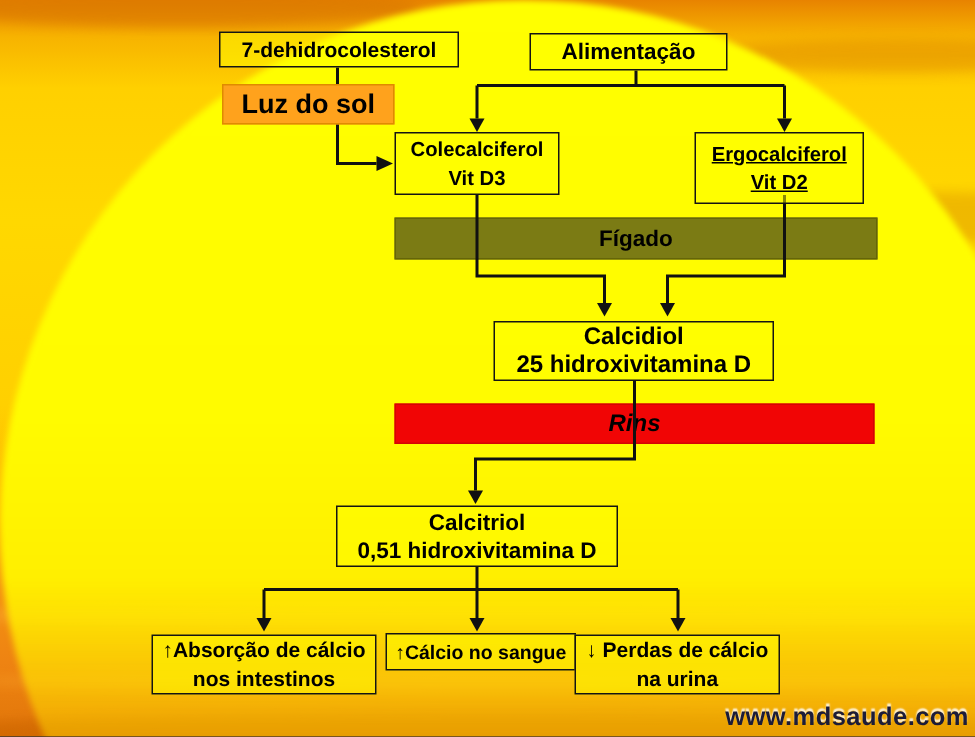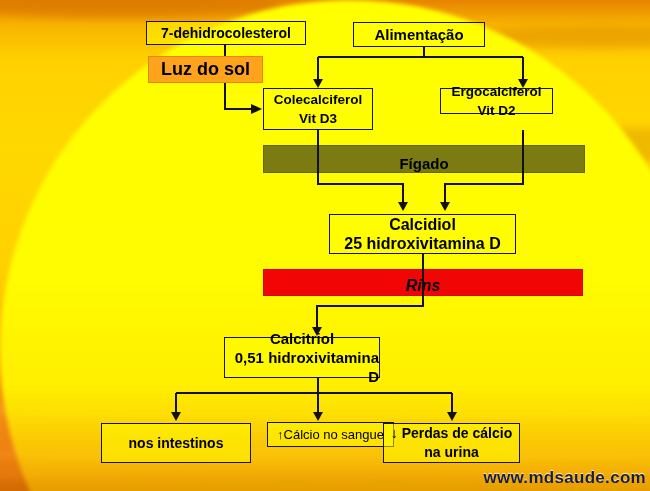--- a/index.html
+++ b/index.html
@@ -20,43 +20,43 @@
   .st5{left:-30px;top:448px;width:740px;height:12px;background:#ffae30;opacity:.35;}
   .st6{left:-30px;top:474px;width:740px;height:26px;background:#c96400;opacity:.45;}
   
   .sun{
     position:absolute;left:0px;top:0px;width:700px;height:700px;border-radius:50%;
     background:linear-gradient(180deg,#ffff00 0%,#fffb00 40%,#ffef00 55%,
       rgba(255,214,0,.55) 68%, rgba(255,170,0,0) 85%);
     filter:blur(2px);z-index:0;pointer-events:none;
   }
   
-  .bar{position:absolute;z-index:1;display:flex;align-items:flex-end;justify-content:center;
+  .bar{position:absolute;z-index:1;display:flex;align-items:center;justify-content:center;
        font-weight:bold;}
   .bar-figado{left:263px;top:145px;width:320px;height:26px;background:#7b7b14;
               border:1px solid #656508;font-size:15px;}
   .bar-rins{left:263px;top:269px;width:318px;height:25px;background:#f10505;
             border:1px solid #d40404;font-size:16px;font-style:italic;}
   
   .connectors{position:absolute;left:0;top:0;z-index:2;pointer-events:none;}
   
   .node{position:absolute;z-index:3;display:flex;flex-direction:column;align-items:center;
-        justify-content:center;text-align:right;
+        justify-content:center;text-align:left;
         background:rgba(255,255,0,.5);border:1.5px solid #141414;
         font-weight:bold;line-height:19px;box-sizing:border-box;}
   .n-dehidro{left:146px;top:21px;width:160px;height:24px;font-size:14px;}
   .n-alim{left:353px;top:22px;width:132px;height:25px;font-size:15px;}
   .n-luz{left:148px;top:56px;width:115px;height:27px;font-size:18px;
          background:#ffa21c;border:1px solid #e08a00;}
   .n-cole{left:263px;top:88px;width:110px;height:42px;font-size:13.5px;}
-  .n-ergo{left:440px;top:88px;width:113px;height:26px;font-size:13.5px;}
+  .n-ergo{left:463px;top:88px;width:113px;height:48px;font-size:13.5px;text-decoration:underline;}
   .n-calcidiol{left:329px;top:214px;width:187px;height:40px;font-size:16px;}
-  .n-calcitriol{left:224px;top:337px;width:156px;height:41px;font-size:15px;}
+  .n-calcitriol{left:224px;top:337px;width:188px;height:41px;font-size:15px;}
   .n-absorcao{left:101px;top:423px;width:150px;height:40px;font-size:14px;}
-  .n-sangue{left:267px;top:422px;width:127px;height:25px;font-size:13px;font-weight:400;}
+  .n-sangue{left:257px;top:422px;width:127px;height:25px;font-size:13px;font-weight:700;}
   .n-perdas{left:383px;top:423px;width:137px;height:40px;font-size:14px;}
   .watermark{
     position:absolute;right:4px;bottom:3px;z-index:4;
     font-size:17px;font-weight:bold;letter-spacing:.3px;color:#1c1c38;
     text-shadow:0 -1.5px 1px rgba(255,255,255,.85);
   }
 </style>
 </head>
 <body>
 
@@ -125,20 +125,21 @@
     <span>Calcidiol</span>
     <span>25 hidroxivitamina D</span>
   </div>
 
   <div class="node n-calcitriol">
     <span>Calcitriol</span>
     <span>0,51 hidroxivitamina D</span>
   </div>
 
   <div class="node n-absorcao">
+    <span>↑Absorção de cálcio</span>
     <span>nos intestinos</span>
   </div>
 
   <div class="node n-sangue">
     <span>↑Cálcio no sangue</span>
   </div>
 
   <div class="node n-perdas">
     <span>↓ Perdas de cálcio</span>
     <span>na urina</span>

